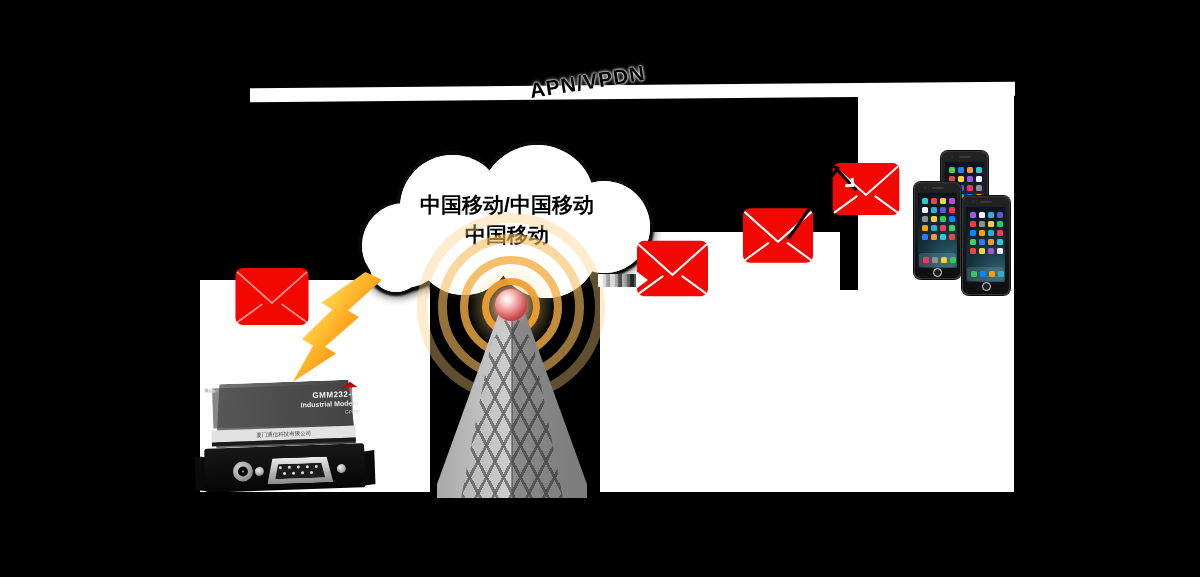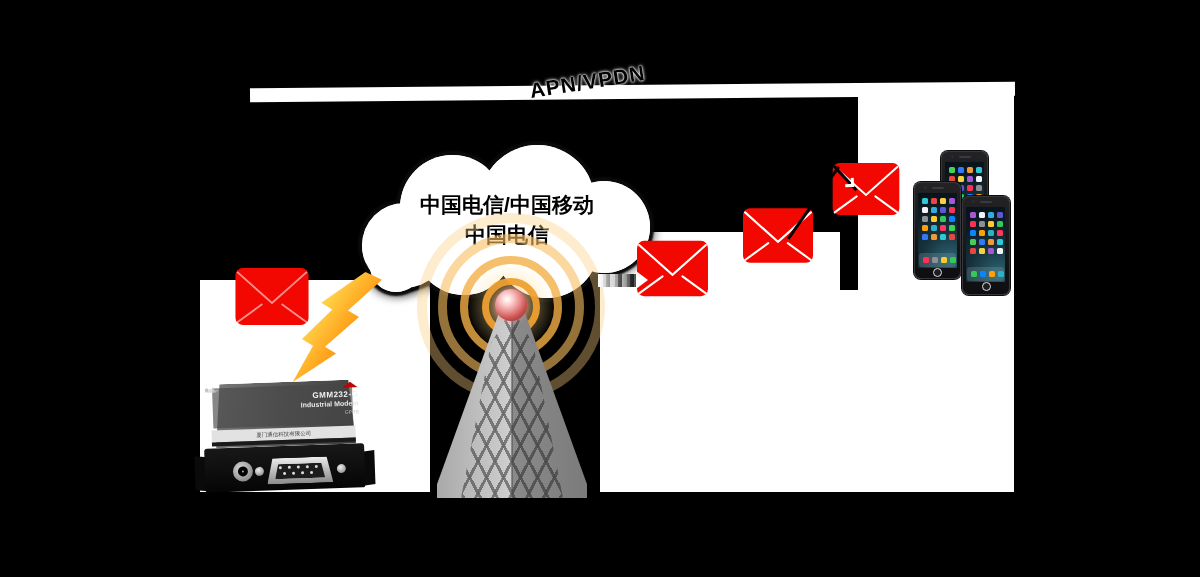--- a/index.html
+++ b/index.html
@@ -165,22 +165,22 @@
     <div class="cp shadow c5"></div>
     <div class="cp shadow c6"></div>
     <div class="cp shadow c7"></div>
     <div class="cp c1"></div>
     <div class="cp c2"></div>
     <div class="cp c3"></div>
     <div class="cp c4"></div>
     <div class="cp c5"></div>
     <div class="cp c6"></div>
     <div class="cp c7"></div>
-    <div id="cloud-line1" class="cloud-line">中国电信/中国移动</div>
-    <div id="cloud-line2" class="cloud-line">中国电信</div>
+    <div id="cloud-line1" class="cloud-line">中国移动/中国移动</div>
+    <div id="cloud-line2" class="cloud-line">中国移动</div>
   </div>
 
   <div id="arcs">
     <div id="glow"></div>
     <div class="ring r4"></div>
     <div class="ring r3"></div>
     <div class="ring r2"></div>
     <div class="ring r1"></div>
   </div>
   <div id="tower">

